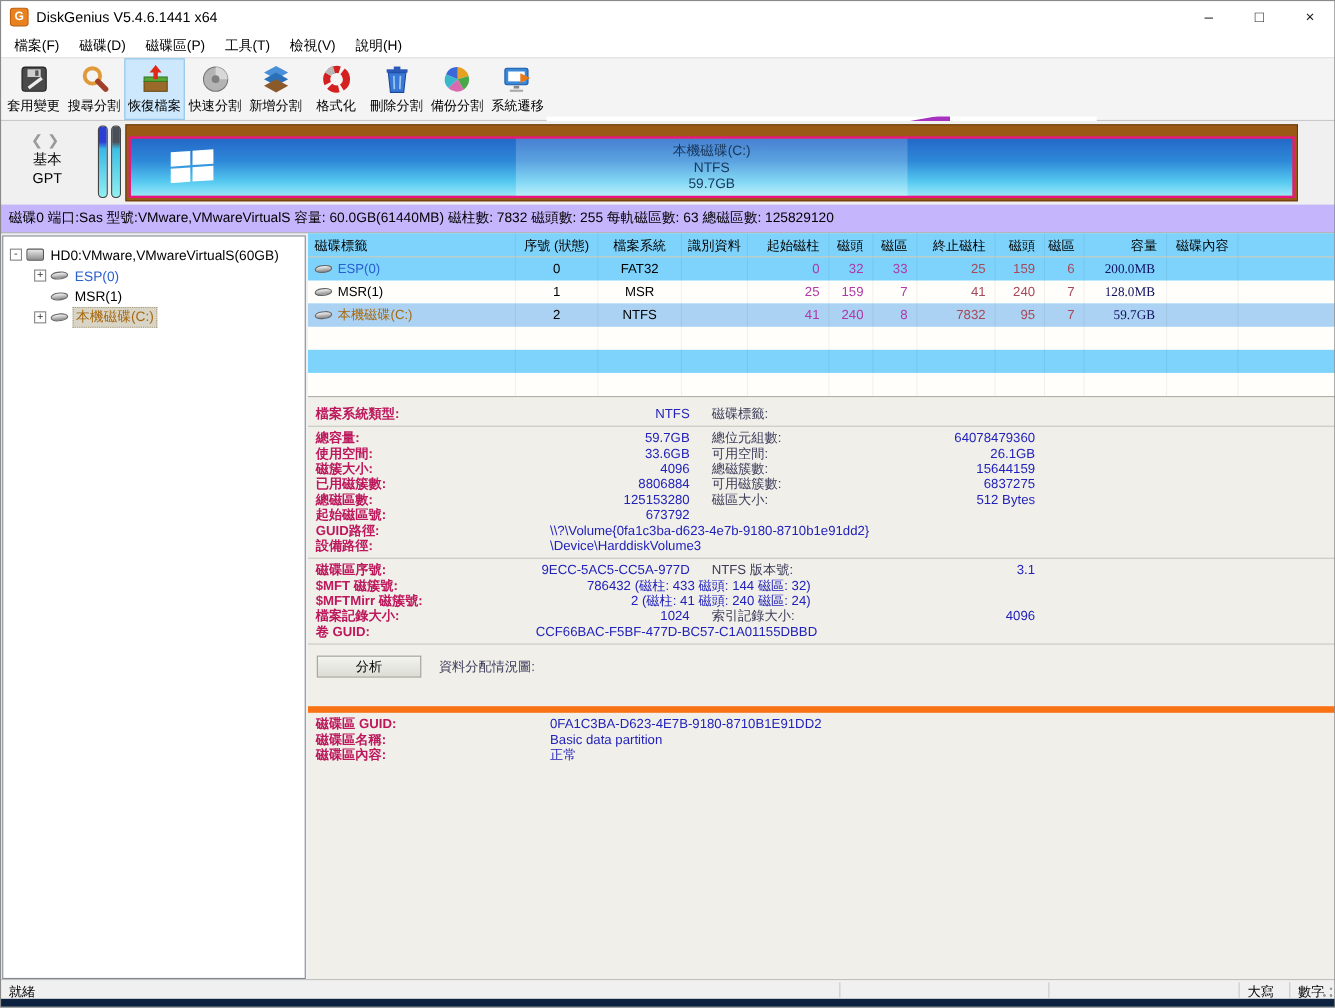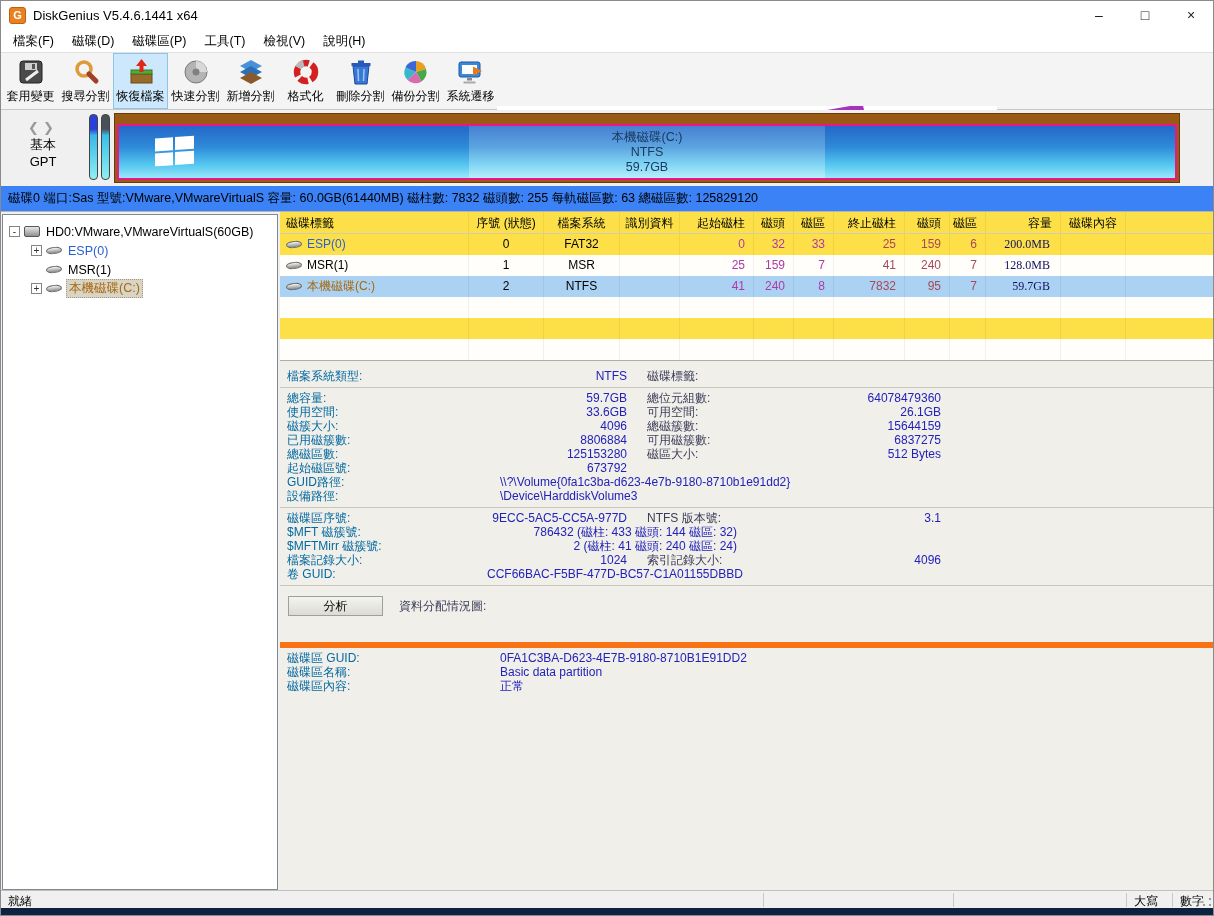--- a/index.html
+++ b/index.html
@@ -47,42 +47,42 @@
   #disknav .arrows { color:#9a9a9a; font-size:13px; letter-spacing:4px; }
   .minibar { position:absolute; top:4px; width:9px; height:66px; border:1px solid #444; border-radius:4px; }
   #minibar1 { left:89px; background:linear-gradient(180deg,#2a3fd8 0%,#2a3fd8 22%,#38b8e8 32%,#8ff0f2 100%); }
   #minibar2 { left:101px; background:linear-gradient(180deg,#4a5058 0%,#4a5058 22%,#38c0e8 32%,#8ff0f2 100%); }
   #diskbar { position:absolute; left:114px; top:3px; width:1066px; height:70px; background:#9a5a16; border:1px solid #6b3a0a; padding:10px 2px 2px 2px; }
   #diskbar-inner { width:100%; height:100%; border:2px solid #ee1488; background:linear-gradient(180deg,#2468c8 0%,#2e8ad8 40%,#55c8f0 75%,#9ae8fa 100%); position:relative; }
   #winlogo { position:absolute; left:36px; top:50%; transform:translateY(-50%); }
   #diskbar-center { position:absolute; left:50%; top:0; bottom:0; width:356px; transform:translateX(-50%); background:linear-gradient(180deg,rgba(255,255,255,0.16),rgba(255,255,255,0.30)); display:flex; flex-direction:column; align-items:center; justify-content:center; color:#1a3a60; font-size:12.5px; line-height:15px; }
 
   
-  #infoline { position:absolute; left:0; top:186px; width:1214px; height:26px; line-height:25px; padding-left:8px; background:#3b82f6; border-bottom:1px solid #b4b4b4; font-size:12.5px; }
+  #infoline { position:absolute; left:0; top:186px; width:1214px; height:26px; line-height:25px; padding-left:8px; background:#c4b5fd; border-bottom:1px solid #b4b4b4; font-size:12.5px; }
 
   
   #tree { position:absolute; left:2px; top:214px; width:276px; height:676px; background:#fff; border:1px solid #828790; padding-top:7px; overflow:hidden; }
   .t-row { display:flex; align-items:center; height:19px; padding-left:6px; gap:4px; white-space:nowrap; }
   .t-row.child { padding-left:28px; }
   .expander { width:11px; height:11px; border:1px solid #848484; background:#fff; font-size:10px; line-height:9px; text-align:center; flex:none; color:#333; }
   .exp-spacer { width:11px; flex:none; }
   .hd-icon { width:16px; height:11px; background:linear-gradient(#e8e8e8,#909090); border:1px solid #555; border-radius:2px; flex:none; }
   .part-icon { width:16px; height:7px; background:linear-gradient(#f4f4f4,#8a8a8a); border:1px solid #666; border-radius:50% / 60%; transform:rotate(-6deg); flex:none; }
   .t-label { font-size:12.5px; padding:0 2px; }
   .t-label.esp { color:#2a5fd0; }
   .t-label.selected { background:#d8d4c6; color:#a8690f; border:1px dotted #a89a7a; }
 
   
   #right { position:absolute; left:280px; top:212px; width:934px; height:678px; background:#f0efe9; display:flex; flex-direction:column; }
   #tabstrip { height:26px; background:#f0efe9; border-bottom:1px solid #9a9a9a; display:flex; align-items:flex-end; padding-left:2px; }
   .tab { padding:4px 11px 5px 11px; font-size:12.5px; border:1px solid #9a9a9a; border-bottom:none; background:#e4e2da; margin-right:2px; position:relative; top:1px; }
   .tab.active { background:#fdfcf4; padding-top:6px; top:1px; z-index:2; }
 
   
-  #tablewrap { background:#fde047; }
+  #tablewrap { background:#7dd3fc; }
   .trow { display:flex; height:21px; line-height:21px; }
   .trow.th { height:22px; line-height:22px; border-bottom:1px solid #d0ccba; }
   .trow.alt { background:#fffefa; }
   .trow.selected { background:#abd2f2; }
   .tc { border-right:1px solid rgba(0,0,0,0.055); height:100%; overflow:hidden; white-space:nowrap; }
   .c0{width:189px; padding-left:6px; display:flex; align-items:center; gap:5px;}
   .c1{width:75px; text-align:center;} .c2{width:76px; text-align:center;}
   .c3{width:60px;} .c4{width:74px;} .c5{width:40px;} .c6{width:40px;}
   .c7{width:71px;} .c8{width:45px;} .c9{width:36px;} .c10{width:75px;font-family:Liberation Serif, serif;} .c11{width:65px; padding-left:6px;}
   .cfill{flex:1; border-right:none;}
@@ -92,21 +92,21 @@
   .th .c0 { text-align:left; padding-left:6px; }
   .th .c4,.th .c5,.th .c6,.th .c7,.th .c8,.th .c9,.th .c10 { text-align:right; padding-right:8px; }
   .num-s { color:#b038a8; } .num-e { color:#a84858; } .cap { color:#101060; }
   .lbl-esp { color:#2a5fd0; } .lbl-c { color:#a8690f; }
 
   
   #details { flex:1; background:#f0efe9; border-top:1px solid #b0b0a8; padding-top:5px; }
   .d-section { padding:3px 0 4px 0; border-bottom:1px solid #c8c8c0; }
   .d-section.last { border-bottom:none; }
   .d-row { display:flex; padding-left:7px; line-height:14px; height:14px; white-space:nowrap; }
-  .d-label { width:200px; color:#0369a1; }
+  .d-label { width:200px; color:#be185d;font-weight:bold; }
   .d-val { width:140px; text-align:right; color:#2222bb; }
   .d-val.wide { width:250px; }
   .d-val.path { width:auto; text-align:left; padding-left:13px; }
   .d-label2 { margin-left:20px; width:150px; color:#3c3c5a; }
   .d-val2 { width:144px; text-align:right; color:#2222bb; }
   #analyze-row { display:flex; align-items:center; padding:10px 0 26px 8px; border-bottom:6px solid #f97316; }
   #analyze-btn { width:95px; height:20px; background:linear-gradient(#f4f4f0,#dcdcd4); border:1px solid #a0a09a; font-size:12px; text-align:center; line-height:18px; }
   #alloc-label { margin-left:16px; color:#3c3c5a; }
 
   

